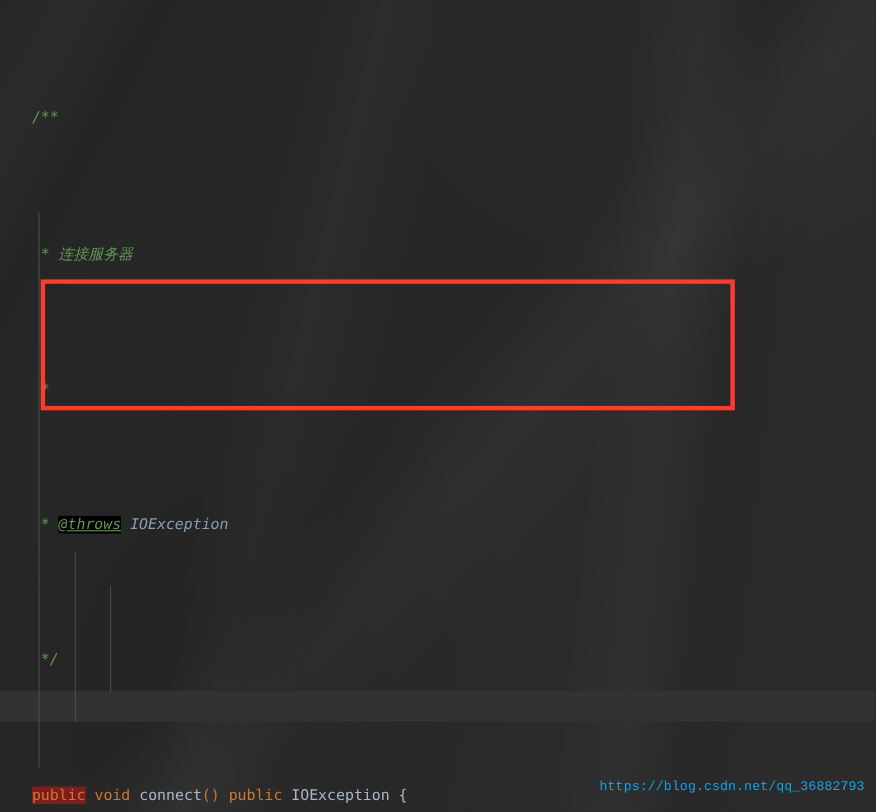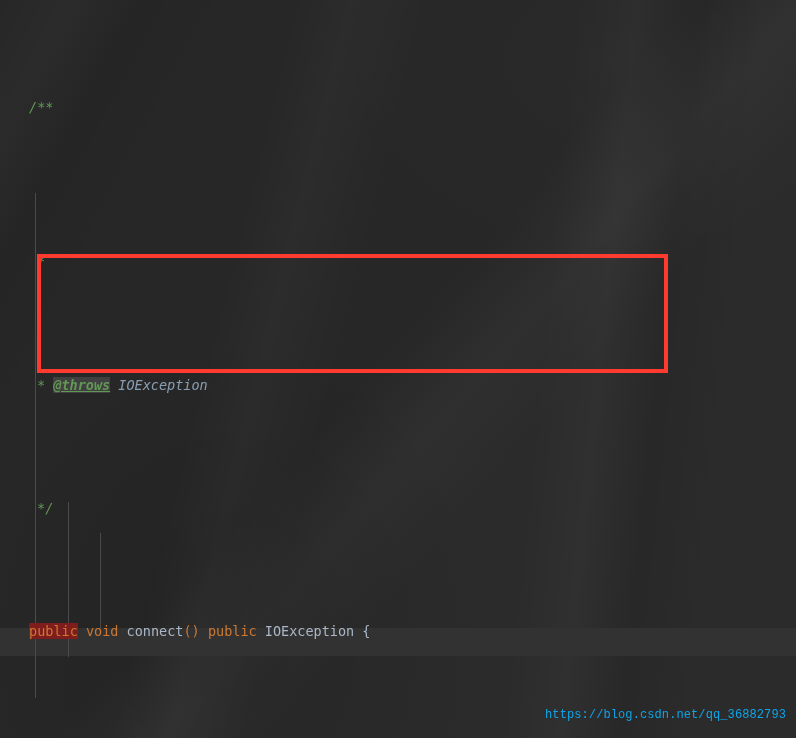--- a/index.html
+++ b/index.html
@@ -54,22 +54,22 @@
     white-space: pre;
     color: #a9b7c6;
   }
   .line {
     height: 30.8px;
     padding-left: 29px;
     white-space: pre;
   }
   
   .cmt        { color: #629755; font-style: italic; }
-  .cmt-tag    { color: #629755; font-style: italic; font-weight: bold;
-                text-decoration: underline; background: #404040; }
+  .cmt-tag    { color: #629755; font-style: italic; font-weight: normal;
+                text-decoration: underline; background: #000000; }
   .cmt-type   { color: #8a9eb3; font-style: italic; }
   .kw         { color: #cc7832; margin-top: 44px; }
   .kw-hl      { color: #cc7832; background: #7f1d1d; }
   .fn         { color: #a9b7c6; margin-top: 20px; }
   .cls        { color: #a9b7c6; }
   .punc       { color: #a9b7c6; }
   .semi       { color: #cc7832; }
   
   #red-box {
     position: absolute;
@@ -101,20 +101,21 @@
   <div id="current-line"></div>
 
   <div class="guide" style="left:35px; top:193px; height:505px;"></div>
   <div class="guide" style="left:68px; top:502px; height:155px;"></div>
   <div class="guide" style="left:100px; top:533px; height:96px;"></div>
 
   <div id="code">
 
     <div class="line" style="padding-left:29px;"><span class="cmt">/**</span></div>
 
+    <div class="line" style="padding-left:37px;"><span class="cmt">* </span><span class="cmt">连接服务器</span></div>
 
     <div class="line" style="padding-left:37px;"><span class="cmt">*</span></div>
 
     <div class="line" style="padding-left:37px;"><span class="cmt">* </span><span class="cmt-tag">@throws</span><span class="cmt"> </span><span class="cmt-type">IOException</span></div>
 
     <div class="line" style="padding-left:37px;"><span class="cmt">*/</span></div>
 
     <div class="line" style="padding-left:29px;"><span class="kw-hl">public</span><span class="punc"> </span><span class="kw">void</span><span class="punc"> </span><span class="fn">connect</span><span class="semi">()</span><span class="punc"> </span><span class="kw">public</span><span class="punc"> </span><span class="cls">IOException</span><span class="punc"> {</span></div>
 
     

